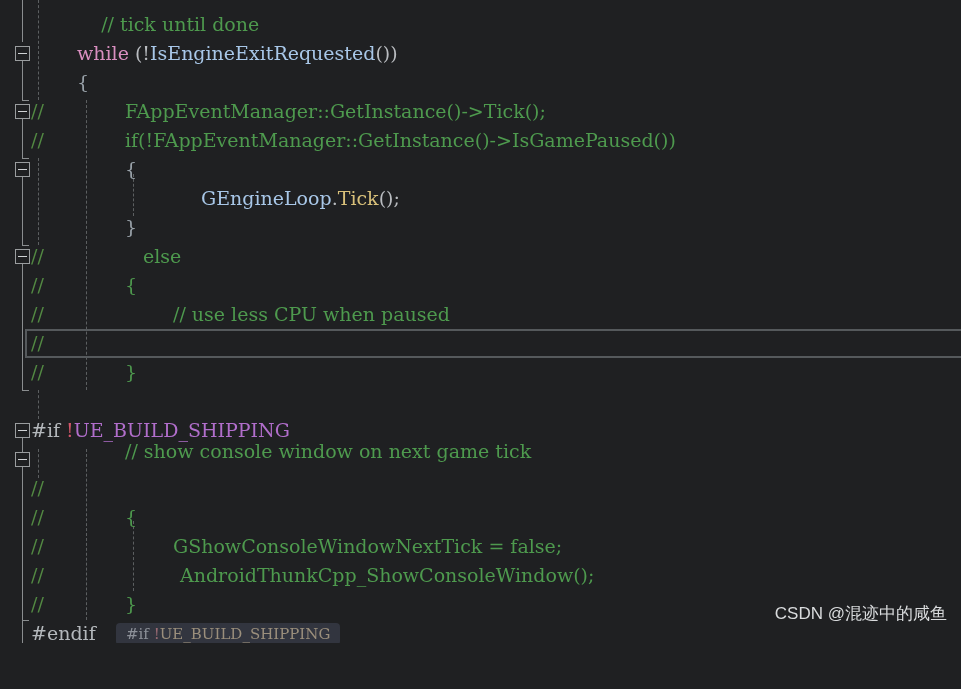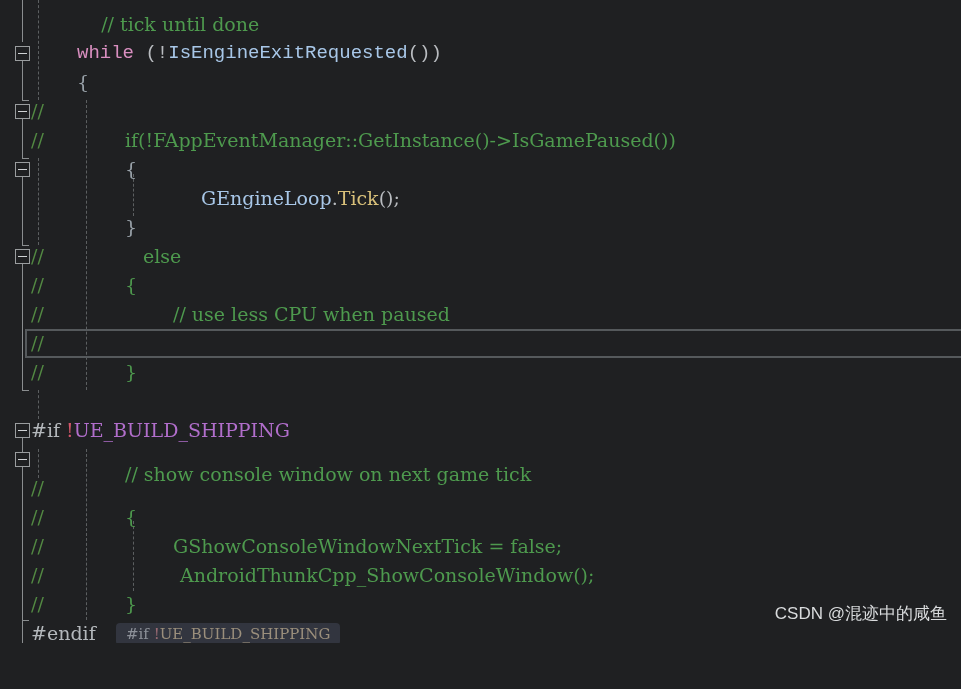--- a/index.html
+++ b/index.html
@@ -177,29 +177,30 @@
   <div class="indent-guide" style="left:133px;top:174px;height:42px;"></div>
   <div class="indent-guide" style="left:133px;top:521px;height:70px;"></div>
 
   <div class="hl-line" style="top:329px;"></div>
 
   <div class="line" style="top:10px;">
     <span class="txt cmt" style="left:77px;">    // tick until done</span>
   </div>
 
   <div class="line" style="top:39px;">
-    <span class="txt" style="left:77px;font-family:Liberation Mono, monospace;"><span class="kw">while</span><span class="punct"> (!</span><span class="id">IsEngineExitRequested</span><span class="punct">())</span></span>
+    <span class="txt" style="left:77px;"><span class="kw">while</span><span class="punct"> (!</span><span class="id">IsEngineExitRequested</span><span class="punct">())</span></span>
   </div>
 
   <div class="line" style="top:68px;">
     <span class="txt brace" style="left:77px;">{</span>
   </div>
 
   <div class="line" style="top:97px;">
     <span class="cmark">//</span>
+    <span class="txt cmt" style="left:125px;">FAppEventManager::GetInstance()-&gt;Tick();</span>
   </div>
 
   <div class="line" style="top:126px;">
     <span class="cmark">//</span>
     <span class="txt cmt" style="left:125px;">if(!FAppEventManager::GetInstance()-&gt;IsGamePaused())</span>
   </div>
 
   <div class="line" style="top:155px;">
     <span class="txt brace" style="left:125px;">{</span>
   </div>
@@ -235,21 +236,21 @@
     <span class="cmark">//</span>
     <span class="txt cmt" style="left:125px;">}</span>
   </div>
 
   <div class="line" style="top:387px;"></div>
 
   <div class="line" style="top:416px;">
     <span class="txt" style="left:31px;"><span class="pp">#if </span><span class="ppneg">!</span><span class="ppmac">UE_BUILD_SHIPPING</span></span>
   </div>
 
-  <div class="line" style="top:460px;padding-left:45px;">
+  <div class="line" style="top:437px;padding-left:45px;">
     <span class="txt cmt" style="left:125px;">// show console window on next game tick</span>
   </div>
 
   <div class="line" style="top:474px;">
     <span class="cmark">//</span>
   </div>
 
   <div class="line" style="top:503px;">
     <span class="cmark">//</span>
     <span class="txt cmt" style="left:125px;">{</span>

